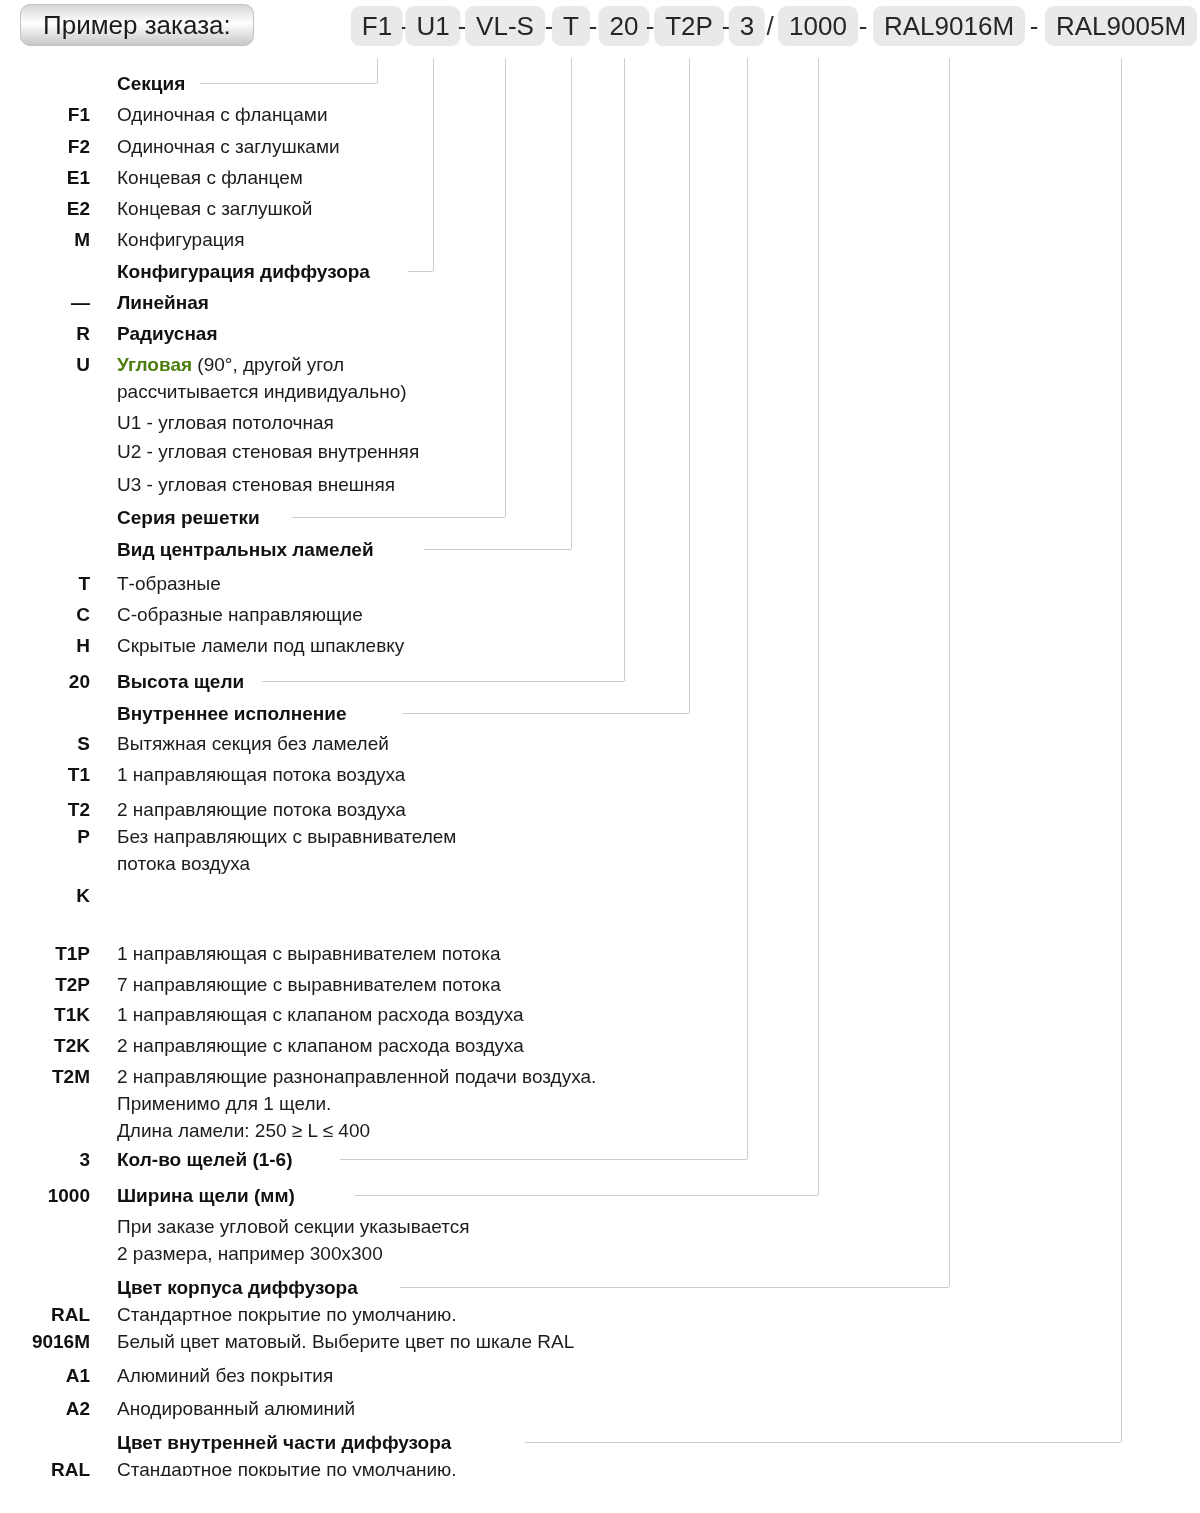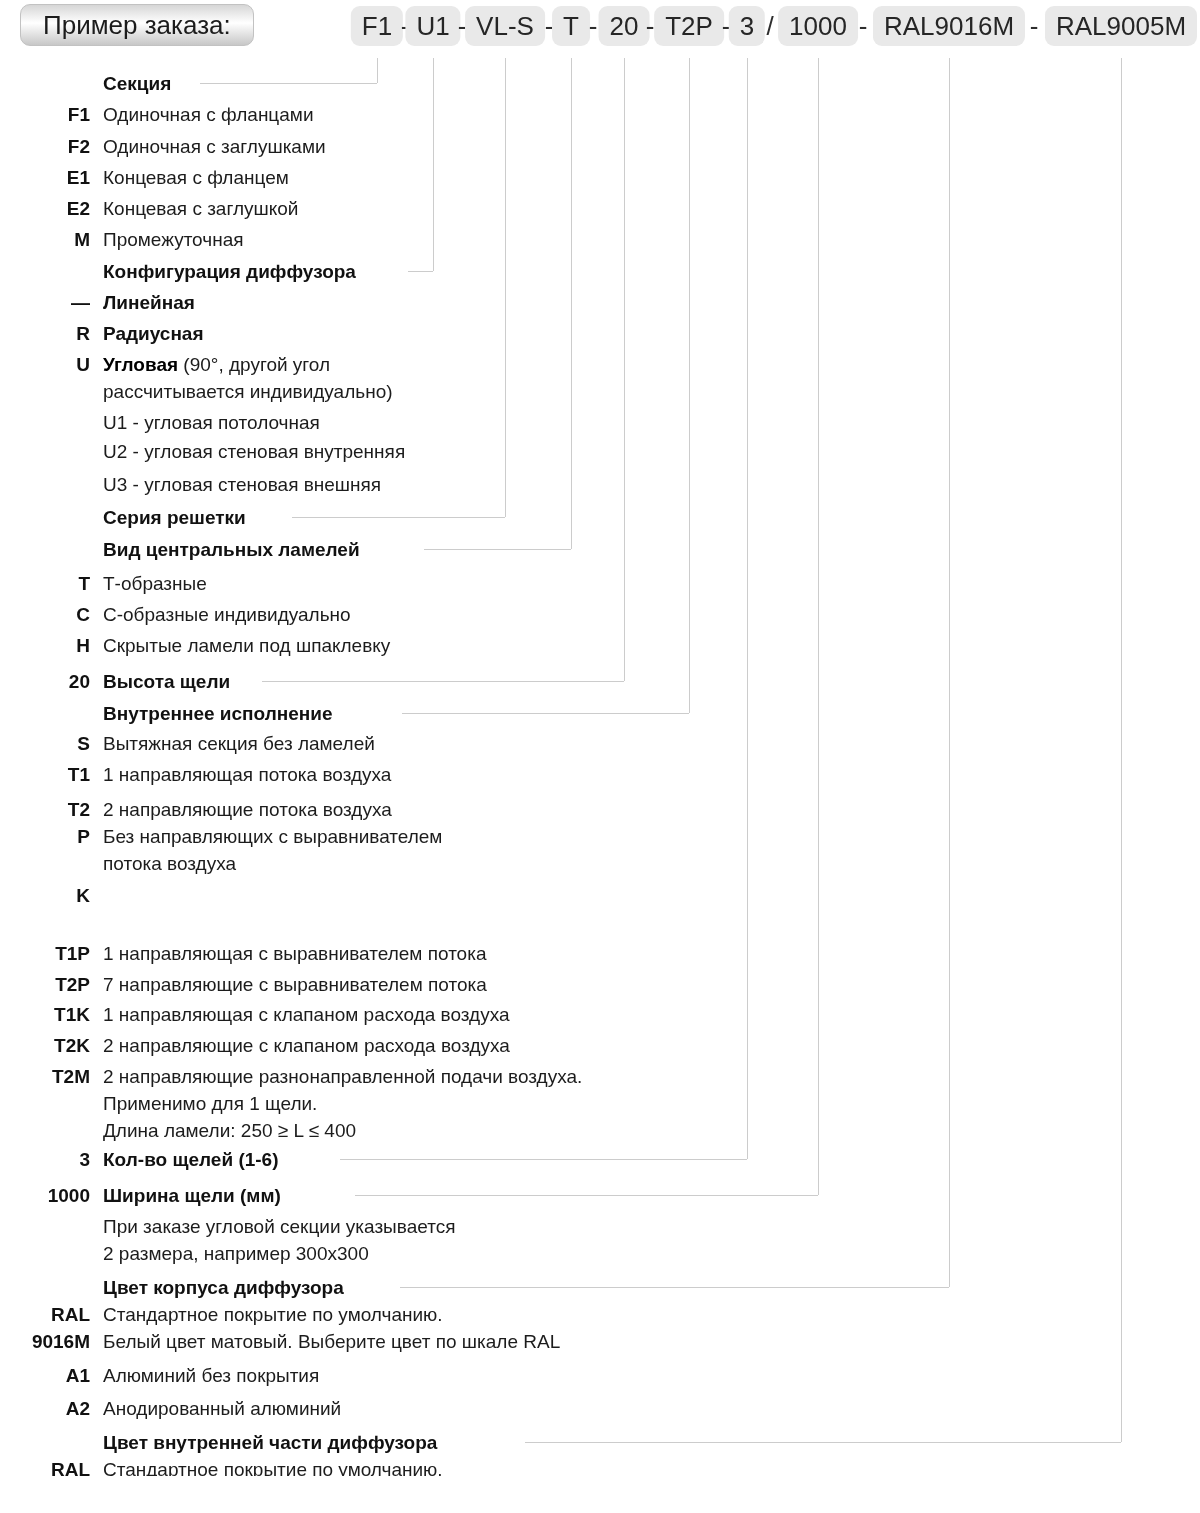--- a/index.html
+++ b/index.html
@@ -32,24 +32,24 @@
 
   
   .row{
     position:absolute; left:0; display:flex; align-items:flex-start;
     font-size:19px; line-height:27px; color:#1c1c1c;
   }
   .key{
     width:90px; flex-shrink:0; text-align:right; font-weight:bold;
     color:#111111; white-space:pre-line;
   }
-  .desc{ margin-left:13px; white-space:pre-line; }
+  .desc{ margin-left:27px; white-space:pre-line; }
   .heading{ font-weight:bold; color:#111111; }
   .bold-item{ font-weight:bold; color:#111111; }
-  .desc b{ font-weight:bold; color:#000000; }
+  .desc b{ font-weight:bold; color:#4d7c0f; }
 </style>
 </head>
 <body>
 
 <div class="page">
 
   <div class="example-pill">Пример заказа:</div>
 
   <div class="badge" style="left:377px">F1</div>
   <div class="sep" style="left:405px">-</div>
@@ -108,21 +108,21 @@
   <div class="row" style="top:164px">
       <span class="key">E1</span>
       <span class="desc">Концевая с фланцем</span>
     </div>
   <div class="row" style="top:195px">
       <span class="key">E2</span>
       <span class="desc">Концевая с заглушкой</span>
     </div>
   <div class="row" style="top:226px">
       <span class="key">M</span>
-      <span class="desc">Промежуточная</span>
+      <span class="desc">Конфигурация</span>
     </div>
   <div class="row" style="top:258px">
       <span class="key"></span>
       <span class="desc heading">Конфигурация диффузора</span>
     </div>
   <div class="row" style="top:289px">
       <span class="key">—</span>
       <span class="desc bold-item">Линейная</span>
     </div>
   <div class="row" style="top:320px">
@@ -153,21 +153,21 @@
   <div class="row" style="top:536px">
       <span class="key"></span>
       <span class="desc heading">Вид центральных ламелей</span>
     </div>
   <div class="row" style="top:570px">
       <span class="key">T</span>
       <span class="desc">Т-образные</span>
     </div>
   <div class="row" style="top:601px">
       <span class="key">C</span>
-      <span class="desc">С-образные индивидуально</span>
+      <span class="desc">С-образные направляющие</span>
     </div>
   <div class="row" style="top:632px">
       <span class="key">H</span>
       <span class="desc">Скрытые ламели под шпаклевку</span>
     </div>
   <div class="row" style="top:668px">
       <span class="key">20</span>
       <span class="desc heading">Высота щели</span>
     </div>
   <div class="row" style="top:700px">

